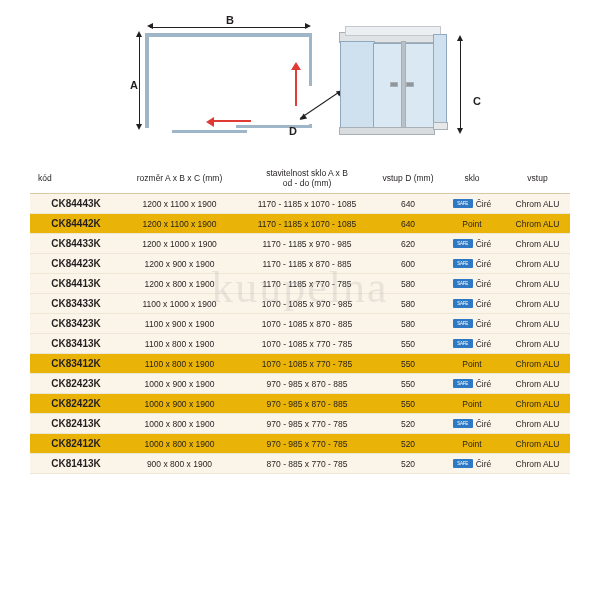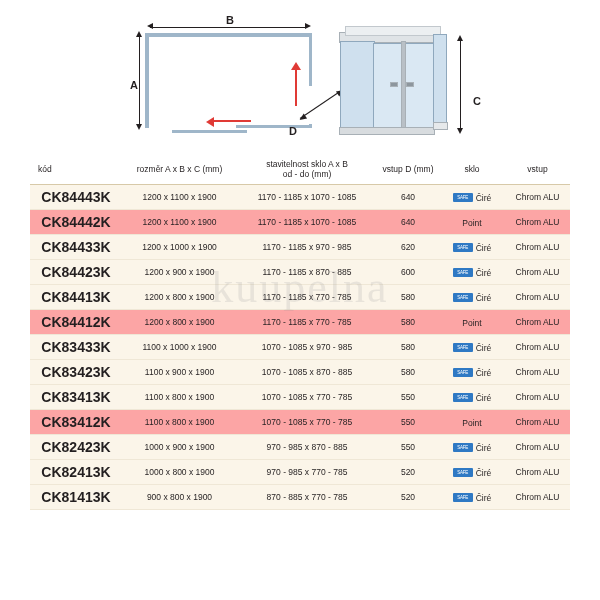--- a/index.html
+++ b/index.html
@@ -56,21 +56,21 @@
   .frame {
     position: absolute;
     background: #c9cfd4;
     border: 1px solid #a8b0b6;
   }
 
   
   table.specs {
     border-collapse: collapse;
     width: 540px;
-    margin: 0 30px;
+    margin: 9px 30px;
     font-size: 8.5px;
     table-layout: fixed;
   }
   table.specs th {
     font-weight: normal;
     font-size: 8.5px;
     color: #231f20;
     padding: 4px 2px 5px 2px;
     border-bottom: 1px solid #d7c9a8;
     vertical-align: middle;
@@ -83,27 +83,27 @@
     padding: 4px 2px;
     text-align: center;
     border-bottom: 1px solid #efe7d6;
     white-space: nowrap;
     vertical-align: middle;
   }
   table.specs tr.odd td {
     background: #fbf5e9;
   }
   table.specs tr.even td {
-    background: #fca5a5;
+    background: #eab308;
   }
   td.code {
     text-align: left;
     padding-left: 8px;
     font-weight: bold;
-    font-size: 14px;
+    font-size: 10px;
   }
   td.glasscell {
     white-space: nowrap;
   }
   .glass-badge {
     display: inline-block;
     width: 20px;
     height: 9px;
     background: #2f79c4;
     color: #ffffff;
@@ -277,28 +277,20 @@
         <td>Chrom  ALU</td>
       </tr>
       <tr class="odd">
         <td class="code">CK84413K</td>
         <td>1200 x 800 x 1900</td>
         <td>1170 - 1185 x 770 - 785</td>
         <td>580</td>
         <td class="glasscell"><span class="glass-badge">SAFE</span><span class="glass-txt">Čiré</span></td>
         <td>Chrom  ALU</td>
       </tr>
-      <tr class="even">
-        <td class="code">CK84412K</td>
-        <td>1200 x 800 x 1900</td>
-        <td>1170 - 1185 x 770 - 785</td>
-        <td>580</td>
-        <td class="glasscell"><span class="glass-txt">Point</span></td>
-        <td>Chrom  ALU</td>
-      </tr>
       <tr class="odd">
         <td class="code">CK83433K</td>
         <td>1100 x 1000 x 1900</td>
         <td>1070 - 1085 x 970 - 985</td>
         <td>580</td>
         <td class="glasscell"><span class="glass-badge">SAFE</span><span class="glass-txt">Čiré</span></td>
         <td>Chrom  ALU</td>
       </tr>
       <tr class="odd">
         <td class="code">CK83423K</td>
@@ -325,28 +317,44 @@
         <td>Chrom  ALU</td>
       </tr>
       <tr class="odd">
         <td class="code">CK82423K</td>
         <td>1000 x 900 x 1900</td>
         <td>970 - 985 x 870 - 885</td>
         <td>550</td>
         <td class="glasscell"><span class="glass-badge">SAFE</span><span class="glass-txt">Čiré</span></td>
         <td>Chrom  ALU</td>
       </tr>
+      <tr class="even">
+        <td class="code">CK82422K</td>
+        <td>1000 x 900 x 1900</td>
+        <td>970 - 985 x 870 - 885</td>
+        <td>550</td>
+        <td class="glasscell"><span class="glass-txt">Point</span></td>
+        <td>Chrom  ALU</td>
+      </tr>
       <tr class="odd">
         <td class="code">CK82413K</td>
         <td>1000 x 800 x 1900</td>
         <td>970 - 985 x 770 - 785</td>
         <td>520</td>
         <td class="glasscell"><span class="glass-badge">SAFE</span><span class="glass-txt">Čiré</span></td>
         <td>Chrom  ALU</td>
       </tr>
+      <tr class="even">
+        <td class="code">CK82412K</td>
+        <td>1000 x 800 x 1900</td>
+        <td>970 - 985 x 770 - 785</td>
+        <td>520</td>
+        <td class="glasscell"><span class="glass-txt">Point</span></td>
+        <td>Chrom  ALU</td>
+      </tr>
       <tr class="odd">
         <td class="code">CK81413K</td>
         <td>900 x 800 x 1900</td>
         <td>870 - 885 x 770 - 785</td>
         <td>520</td>
         <td class="glasscell"><span class="glass-badge">SAFE</span><span class="glass-txt">Čiré</span></td>
         <td>Chrom  ALU</td>
       </tr>
     </tbody>
 </table>

